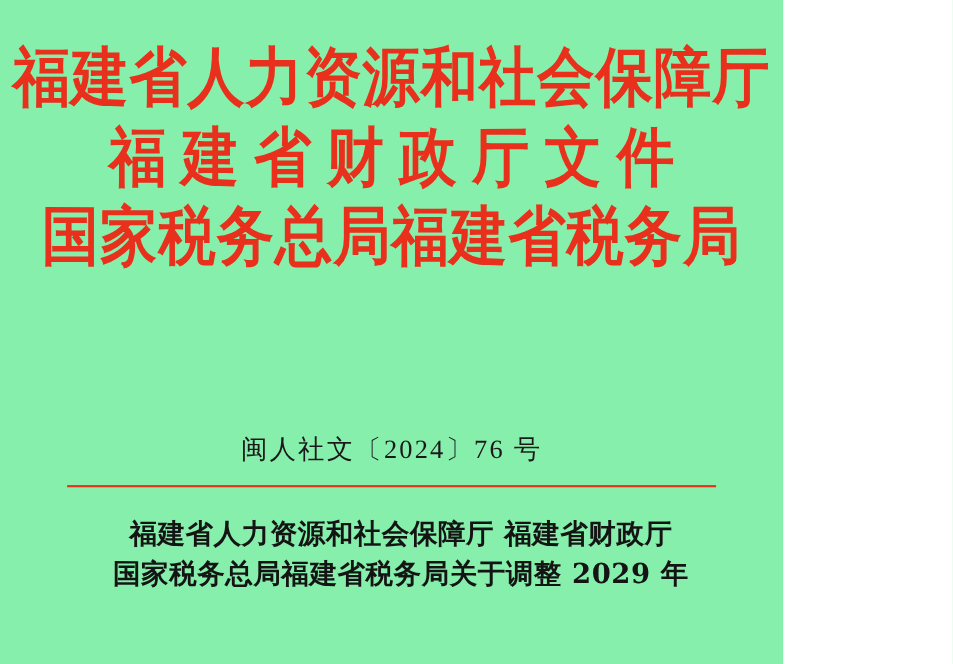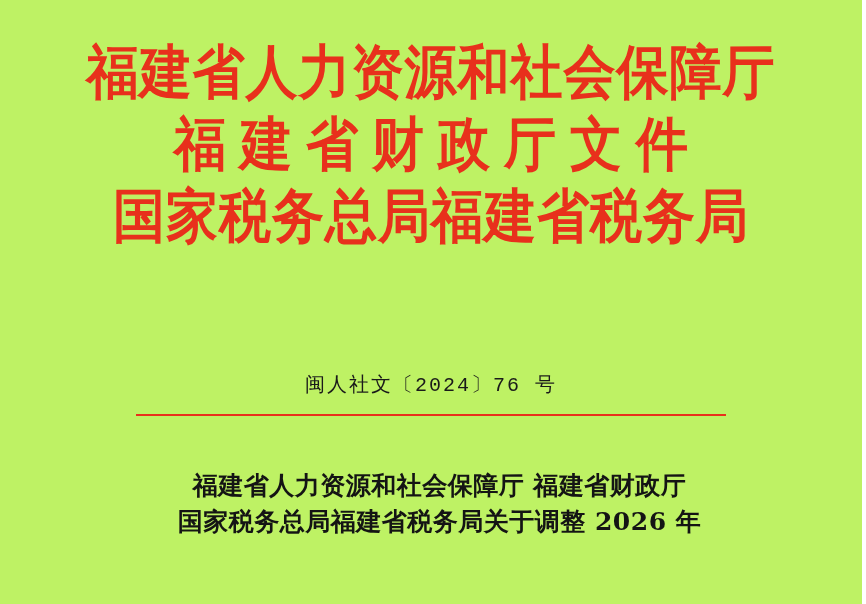--- a/index.html
+++ b/index.html
@@ -9,23 +9,23 @@
   }
   body {
     width: 866px;
     height: 604px;
     overflow: hidden;
     font-family: "Liberation Serif", "DejaVu Serif", serif;
     color: #1a1a1a;
   }
   .page {
     position: relative;
-    width: 862px;
+    width: 712px;
     height: 604px;
-    background: #bef264;
+    background: #86efac;
     box-sizing: border-box;
   }
 
   
   .masthead {
     position: absolute;
     top: 40px;
     left: 0;
     width: 100%;
     text-align: center;
@@ -59,25 +59,26 @@
 
   
   .docnum-block {
     position: absolute;
     top: 372px;
     left: 0;
     width: 100%;
     text-align: center;
   }
   .docnum {
-    font-family: Liberation Mono, monospace;
-    font-size: 20px;
+    font-family: Liberation Serif, serif;
+    font-size: 24px;
     color: #1a1a1a;
     letter-spacing: 2px;
     line-height: 1.4;
+    margin-top: 21px;
   }
   .red-rule {
     width: 590px;
     height: 2px;
     background: #e8301c;
     margin: 14px auto 0 auto;
   }
 
   
   .title-block {
@@ -109,16 +110,16 @@
     <div class="masthead-line masthead-line-3">国家税务总局福建省税务局</div>
   </div>
 
   <div class="docnum-block">
     <div class="docnum">闽人社文〔2024〕76 号</div>
     <div class="red-rule"></div>
   </div>
 
   <div class="title-block">
     <div class="title-line">福建省人力资源和社会保障厅 福建省财政厅</div>
-    <div class="title-line">国家税务总局福建省税务局关于调整 2026 年</div>
+    <div class="title-line">国家税务总局福建省税务局关于调整 2029 年</div>
   </div>
 
 </div>
 
 </body></html>

